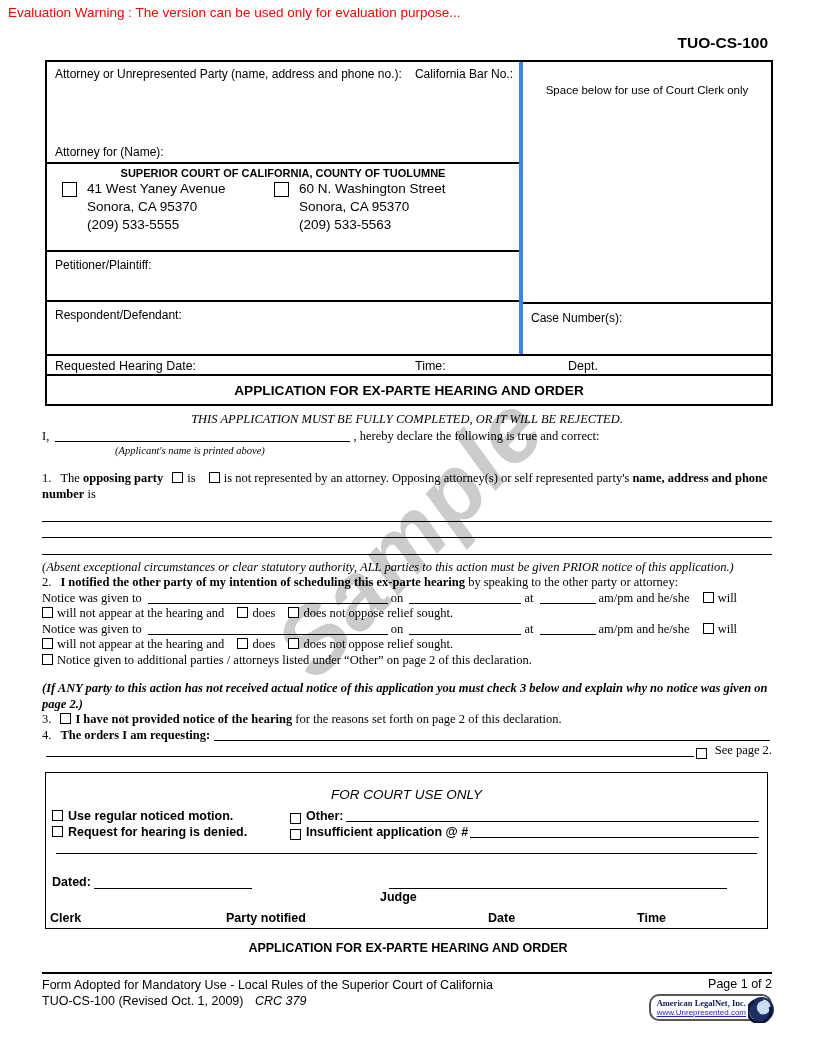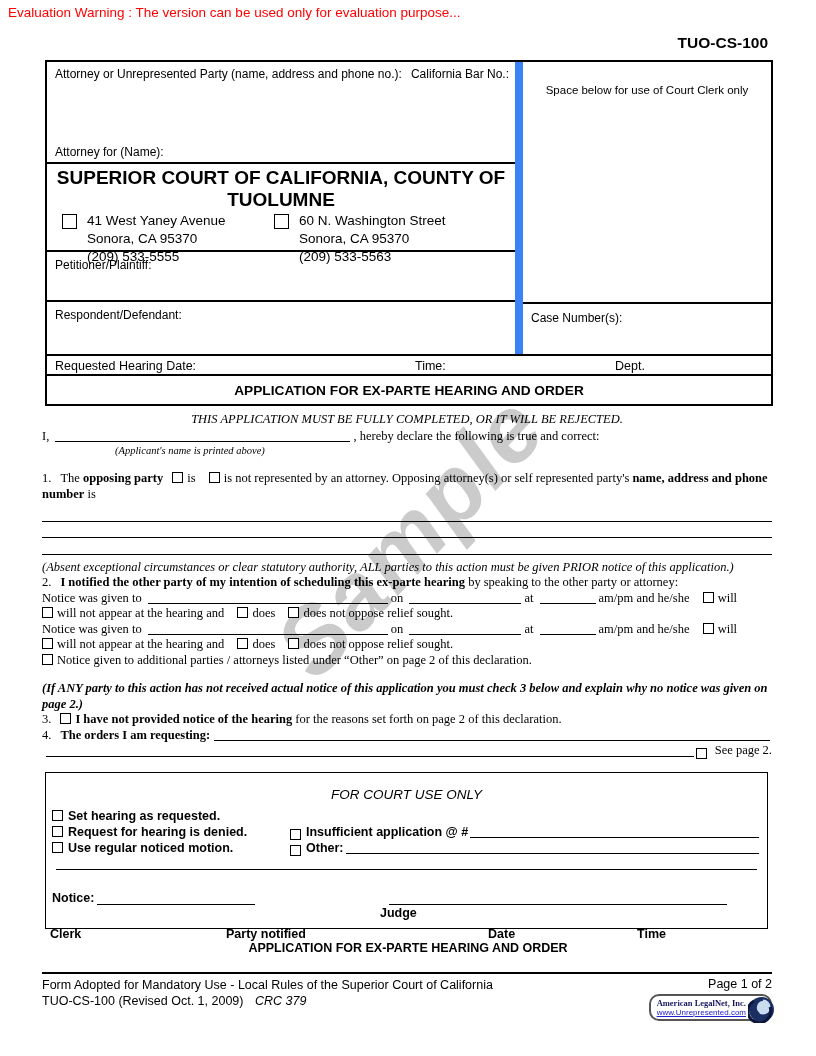--- a/index.html
+++ b/index.html
@@ -17,44 +17,44 @@
     transform: rotate(-47deg); z-index: 0; opacity: .9;
   }
   .content { position: relative; z-index: 1; }
 
   .eval-warning { color:#ff0000; font-size:13.5px; padding:5px 0 0 8px; }
   .form-code { text-align:right; font-weight:bold; font-size:15.5px; padding:14px 48px 6px 0; }
 
   
   .main-table { margin:2px 43px 0 45px; border:2px solid #000; }
   .mt-top { display:flex; }
-  .mt-left { width:476px; border-right:8px solid #3b82f6; }
+  .mt-left { width:476px; border-right:4px solid #3b82f6; }
   .mt-right { flex:1; }
 
   .cell-attorney { height:100px; position:relative; padding:5px 6px 0 8px; font-size:12px; }
   .attorney-row { display:flex; justify-content:space-between; }
   .attorney-for { position:absolute; bottom:3px; left:8px; }
 
   .cell-court { border-top:2px solid #000; height:88px; padding-top:3px; }
-  .court-name { text-align:center; font-weight:bold; font-size:19px; }
+  .court-name { text-align:center; font-weight:bold; font-size:11px; }
   .court-locs { display:flex; padding-left:15px; margin-top:1px;align-items:center; }
   .loc { display:flex; width:212px; }
   .loc + .loc { flex:1; }
   .cb-lg { display:inline-block; width:15px; height:15px; border:1.5px solid #000; margin:2px 10px 0 0; flex:none; background:#fff; }
   .loc-text { font-size:13.5px; line-height:18px; }
 
   .cell-pet { border-top:2px solid #000; height:50px; padding:6px 8px; font-size:12px; }
   .cell-resp { border-top:2px solid #000; height:54px; padding:6px 8px; font-size:12px; }
 
   .cell-clerk { height:240px; padding-top:22px; text-align:center; font-size:11.5px; }
   .cell-case { border-top:2px solid #000; height:52px; padding:7px 8px; font-size:12px; }
 
   .mt-hearing { border-top:2px solid #000; height:20px; position:relative; font-size:12.5px; overflow:hidden; padding:3px 0 0 8px; }
   .mt-hearing .t-time { position:absolute; left:368px; top:3px; }
-  .mt-hearing .t-dept { position:absolute; left:568px; top:3px; }
+  .mt-hearing .t-dept { position:absolute; left:521px; top:3px; }
   .mt-title { border-top:2px solid #000; height:30px; text-align:center; font-weight:bold; font-size:13.7px; padding-top:7px; }
 
   
   .body { margin:6px 44px 0 42px; font-size:12.5px; line-height:15.5px;font-family:Liberation Serif, serif; }
   .center-italic { text-align:center; font-style:italic; margin-top:5px; }
   .i-line { margin-top:1px; }
   .name-hint { font-size:10.5px; font-style:italic; margin-left:73px; line-height:13px; }
 
   .cb { display:inline-block; width:11px; height:11px; border:1.2px solid #000; vertical-align:-1px; background:#fff; }
   .cb.m { margin:0 4px 0 10px; }
@@ -240,42 +240,41 @@
         <span class="bl-flex"></span>
         <span class="cb s"></span>
           <span class="lbl">See page 2.</span>
       </div>
     </div>
 
     <div class="cu-box">
       <div class="cu-title">FOR COURT USE ONLY</div>
       <div class="cu-rows">
         <div class="cu-row">
-          <span class="cu-left"><span class="cbb"></span><span>Set hearing as requested.</span></span>
+        </div>
+        <div class="cu-row">
+          <span class="cu-left"><span class="cbb"></span><span>Use regular noticed motion.</span></span>
+          <span class="cu-right">
+            <span class="cbb"></span>
+              <span>Other:</span>
+            <span class="bl-grow"></span>
+          </span>
         </div>
         <div class="cu-row">
           <span class="cu-left"><span class="cbb"></span><span>Request for hearing is denied.</span></span>
           <span class="cu-right">
             <span class="cbb"></span>
               <span>Insufficient application @ #</span>
             <span class="bl-grow"></span>
           </span>
         </div>
-        <div class="cu-row">
-          <span class="cu-left"><span class="cbb"></span><span>Use regular noticed motion.</span></span>
-          <span class="cu-right">
-            <span class="cbb"></span>
-              <span>Other:</span>
-            <span class="bl-grow"></span>
-          </span>
-        </div>
       </div>
       <div class="cu-hr"></div>
       <div class="cu-sig">
-        <span>Notice:</span>
+        <span>Dated:</span>
         <span class="bl" style="width:158px"></span>
         <span style="flex:1"></span>
         <span class="cu-judge-line"></span>
       </div>
       <div class="cu-judge">Judge</div>
       <div class="cu-bottom">
         <span class="cu-clerk">Clerk</span>
         <span class="cu-party">Party notified</span>
         <span class="cu-date">Date</span>
         <span class="cu-time">Time</span>

